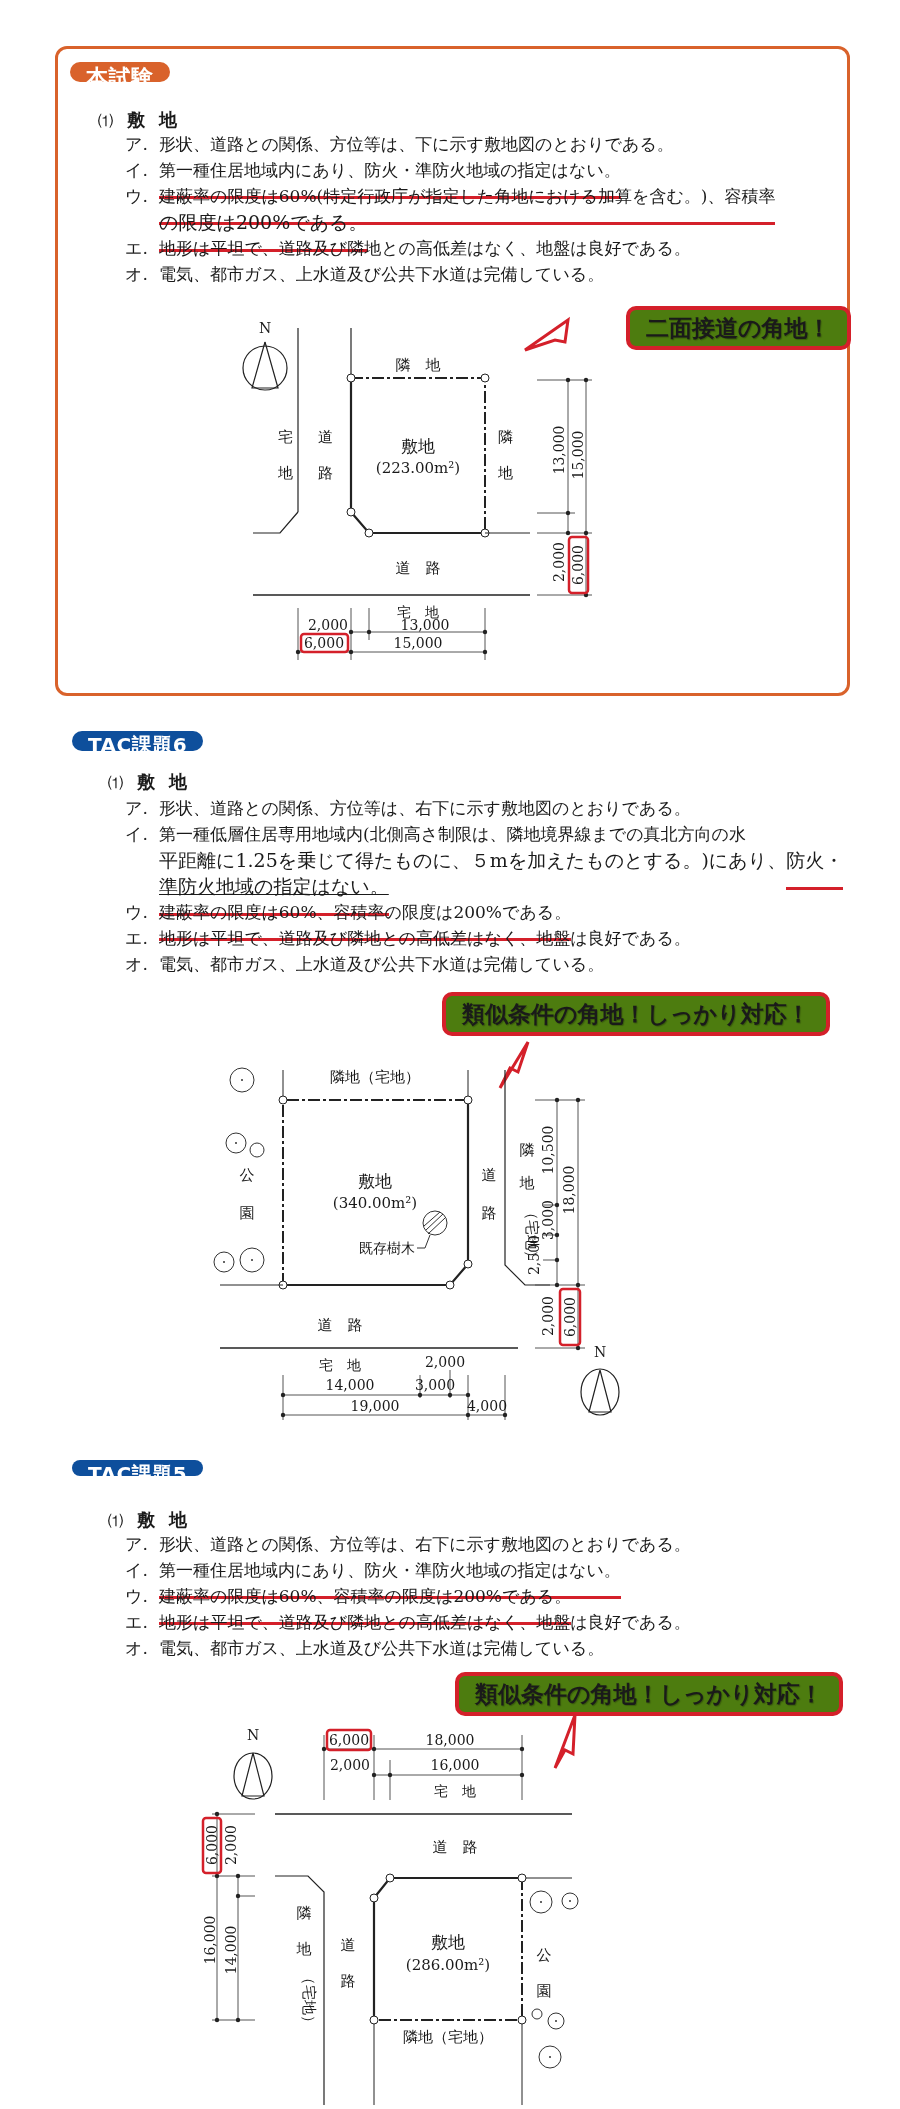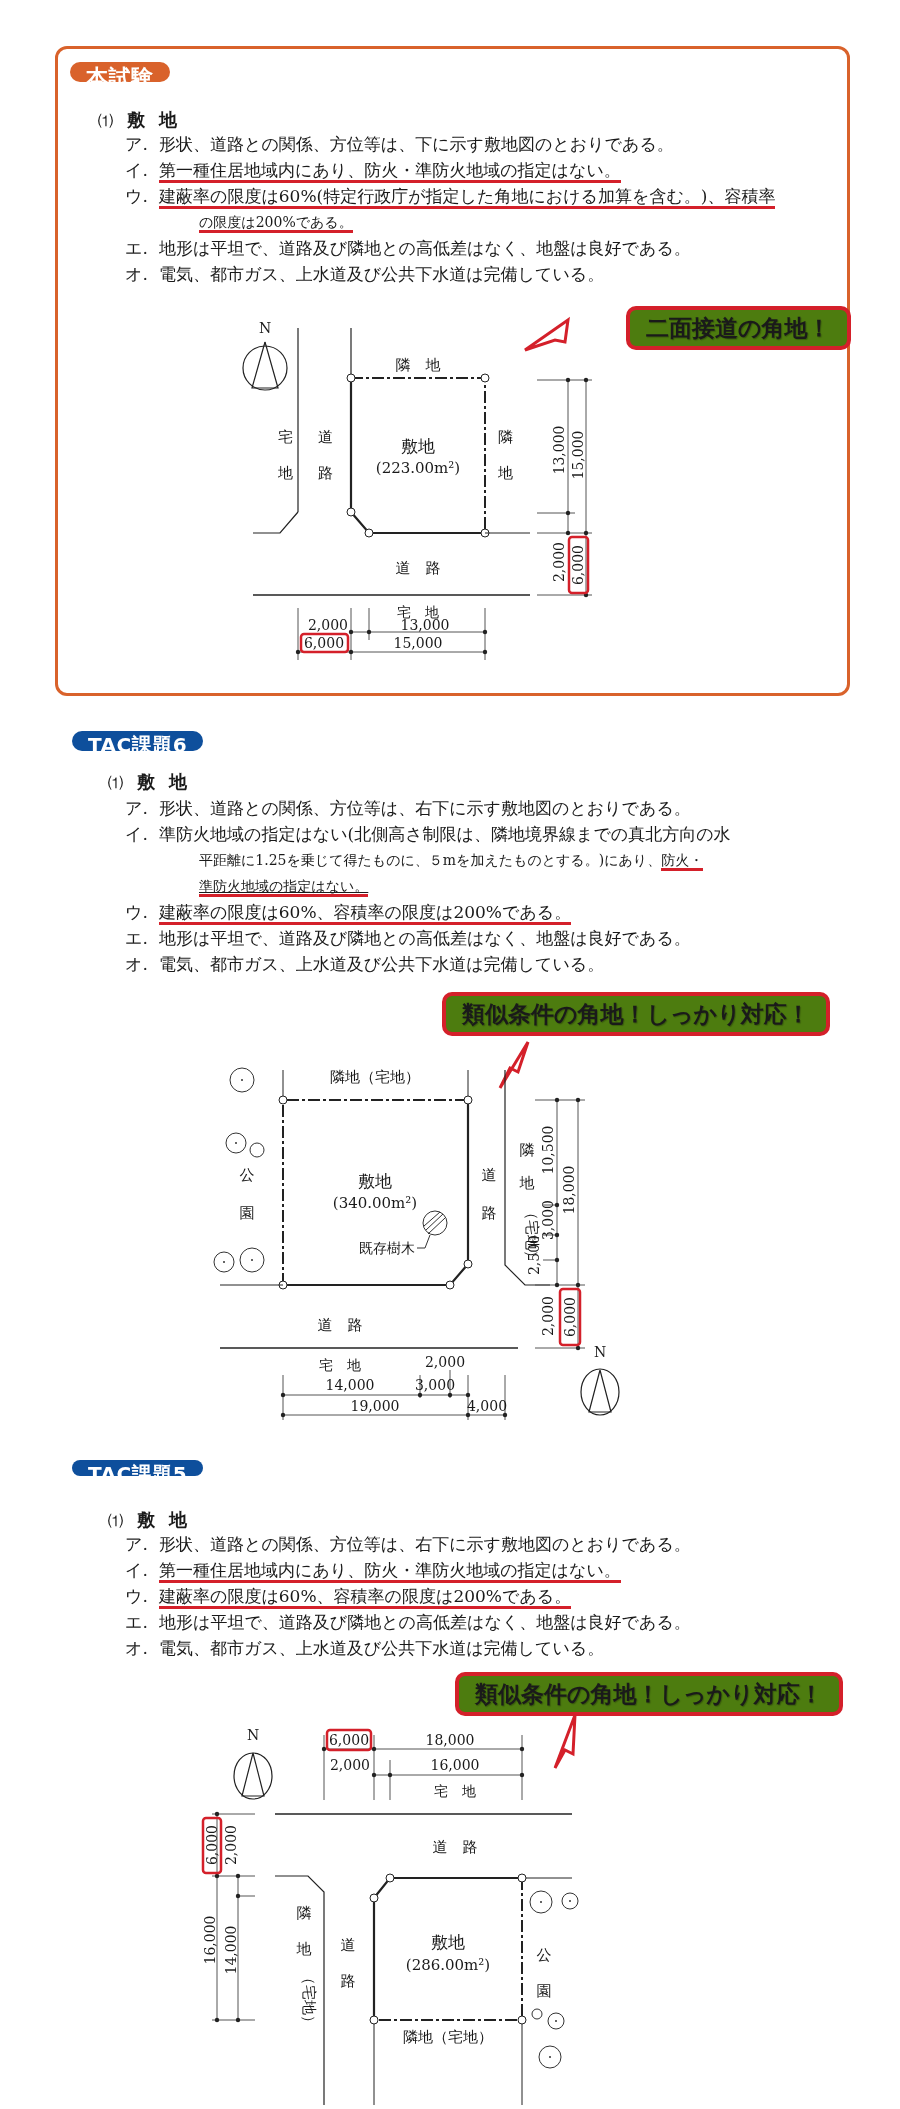--- a/index.html
+++ b/index.html
@@ -16,22 +16,22 @@
   }
   .badge.orange { background: #d9622b; }
   .badge.blue { background: #0e4f9c; }
 
   .heading { position: absolute; font-size: 18px; font-weight: bold; font-family: "DejaVu Sans", "Liberation Sans", sans-serif; }
   .heading .num { font-weight: normal; font-size: 15px; margin-right: 14px; font-family: "DejaVu Serif", serif; }
   .heading .lbl { letter-spacing: 14px; }
 
   .item { position: absolute; font-size: 17px; line-height: 24px; white-space: nowrap; }
   .item .mark { display: inline-block; width: 34px; }
-  .cont { position: absolute; font-size: 14px; line-height: 24px; white-space: nowrap; margin-left: 40px; }
-  .ul { border-bottom: 3px solid #d4202a; padding-bottom: 0px; }
+  .cont { position: absolute; font-size: 19px; line-height: 24px; white-space: nowrap; }
+  .ul { border-bottom: 3px solid #d4202a; padding-bottom: 16px; }
 
   .callout {
     position: absolute; background: #4d7c0f; border: 4px solid #d4202a; border-radius: 10px;
     font-family: "DejaVu Sans", "Liberation Sans", sans-serif; font-weight: bold; color: #1a1a1a;
     font-size: 23px; line-height: 36px; padding: 0 16px; text-shadow: 1px 1px 1px rgba(0,0,0,0.25);
     white-space: nowrap;
   }
   svg.diagram { position: absolute; overflow: visible; }
   svg text { font-family: "DejaVu Serif", "Liberation Serif", serif; fill: #1a1a1a; }
 </style>
@@ -128,21 +128,21 @@
   <rect x="71" y="344" width="47" height="18" rx="3" fill="none" stroke="#d4202a" stroke-width="2.5"></rect>
   <text x="94" y="358" font-size="14" text-anchor="middle">6,000</text>
   <text x="188" y="358" font-size="14" text-anchor="middle">15,000</text>
 </svg>
 
 <div class="badge blue" style="left:72px;top:731px;height:20px;line-height:28px;font-size:20px;">TAC課題6</div>
 <div class="heading" style="left:108px;top:770px;">
   <span class="num">⑴</span><span class="lbl">敷地</span>
 </div>
 <div class="item" style="left:125px;top:796px;"><span class="mark">ア.</span><span>形状、道路との関係、方位等は、右下に示す敷地図のとおりである。</span></div>
-<div class="item" style="left:125px;top:822px;"><span class="mark">イ.</span><span>準防火地域の指定はない(北側高さ制限は、隣地境界線までの真北方向の水</span></div>
+<div class="item" style="left:125px;top:822px;"><span class="mark">イ.</span><span>第一種低層住居専用地域内(北側高さ制限は、隣地境界線までの真北方向の水</span></div>
 <div class="cont" style="left:159px;top:848px;"><span>平距離に1.25を乗じて得たものに、５mを加えたものとする。)にあり、</span><span class="ul">防火・</span></div>
 <div class="cont" style="left:159px;top:874px;text-decoration:underline;"><span class="ul">準防火地域の指定はない。</span></div>
 <div class="item" style="left:125px;top:900px;"><span class="mark">ウ.</span><span class="ul">建蔽率の限度は60%、容積率の限度は200%である。</span></div>
 <div class="item" style="left:125px;top:926px;"><span class="mark">エ.</span><span>地形は平坦で、道路及び隣地との高低差はなく、地盤は良好である。</span></div>
 <div class="item" style="left:125px;top:952px;"><span class="mark">オ.</span><span>電気、都市ガス、上水道及び公共下水道は完備している。</span></div>
 
 <div class="callout" style="left:442px;top:992px;">類似条件の角地！しっかり対応！</div>
 
 <svg class="diagram" style="left:200px;top:1030px;" width="630" height="410" viewBox="0 0 630 410">
   <polygon points="328,12 300,58 310,38 318,42" fill="#fff" stroke="#d4202a" stroke-width="3"></polygon>

